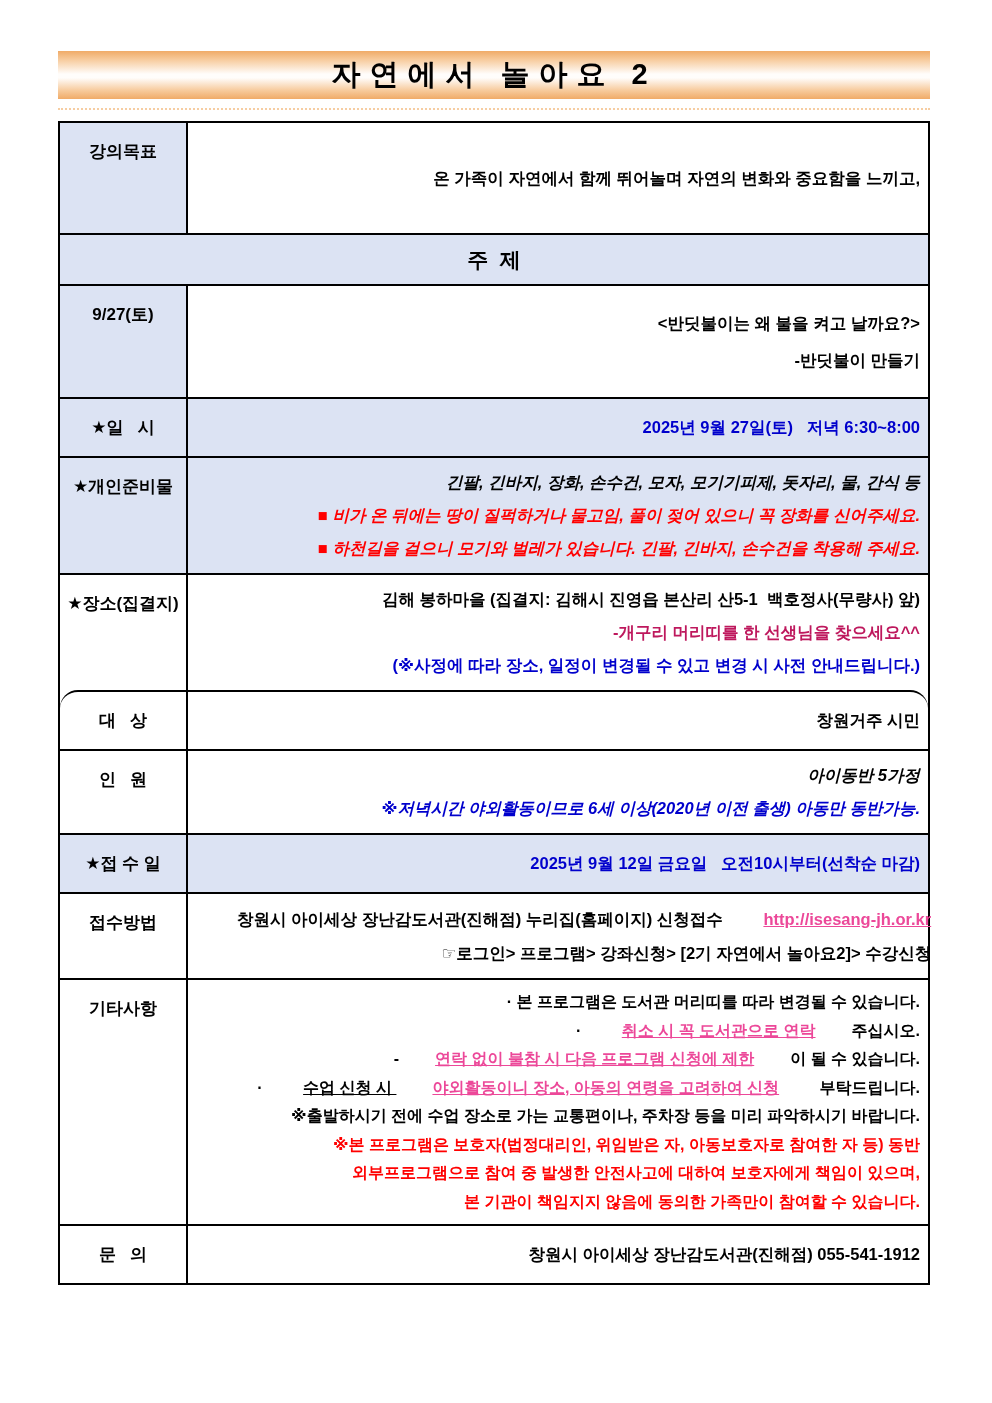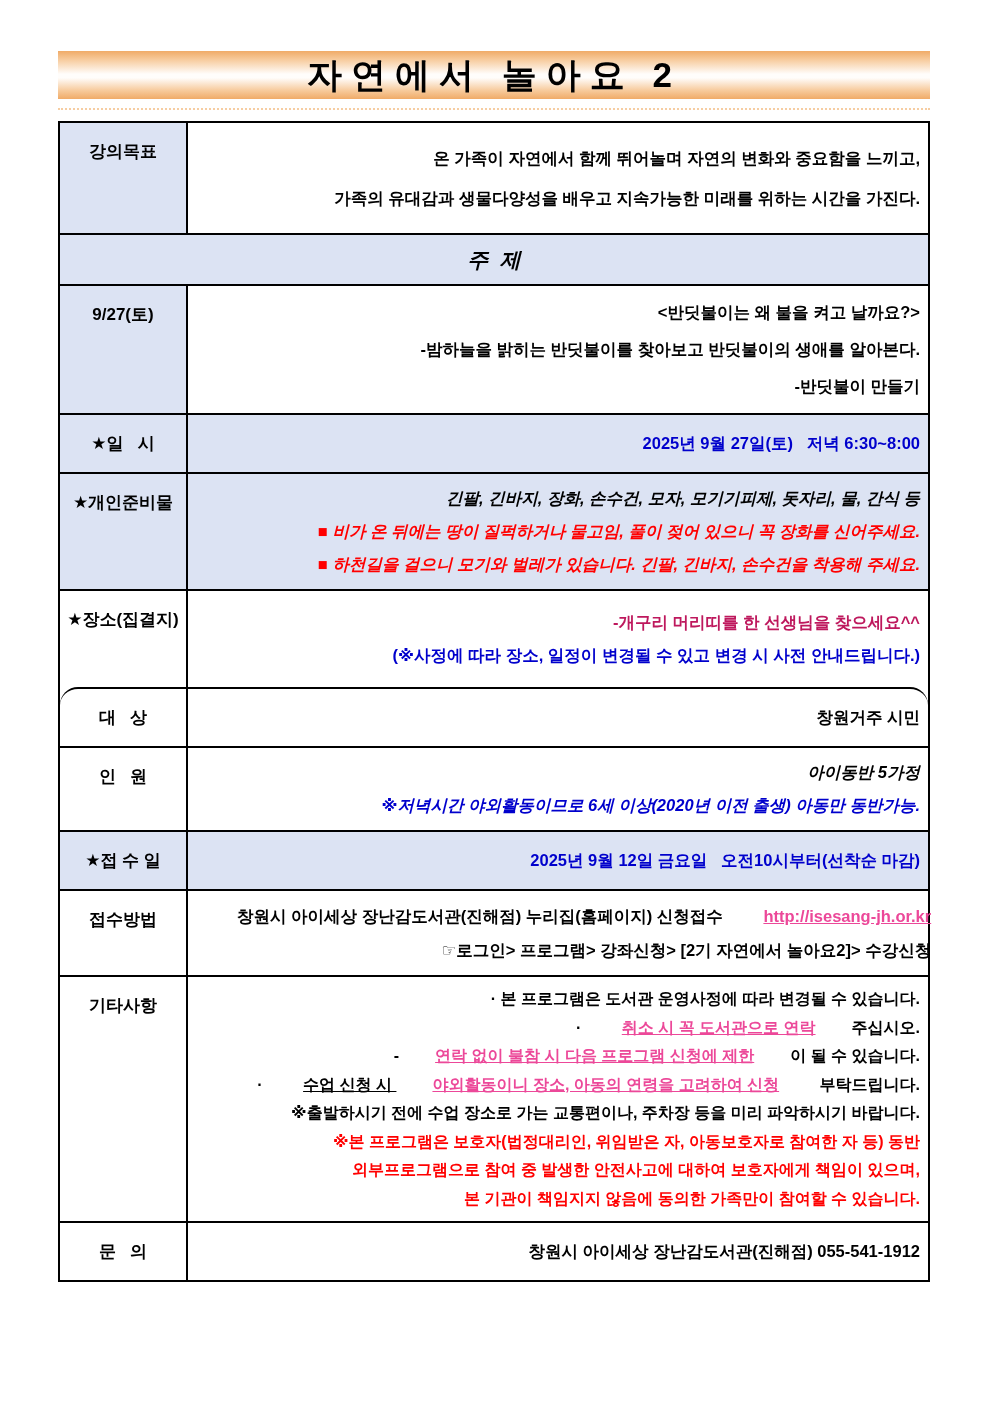--- a/index.html
+++ b/index.html
@@ -12,21 +12,21 @@
     color:#000;
     padding:51px 60px 0 58px;
   }
   
   .banner{
     width:872px;height:48px;
     background:linear-gradient(180deg,#f0ab68 0%,#f7cb9d 18%,#fffdfb 48%,#fffdfb 56%,#f7cb9d 82%,#f0ab68 100%);
     display:flex;align-items:center;justify-content:center;
   }
   .banner .title{
-    font-size:35px;font-weight:800;letter-spacing:9px;white-space:pre;
+    font-size:29px;font-weight:800;letter-spacing:9px;white-space:pre;
   }
   .banner-underline{
     width:872px;height:0;
     border-top:2px dotted #f6cda2;
     margin-top:9px;
   }
   
   .table{
     width:872px;
     margin-top:11px;
@@ -34,21 +34,21 @@
     box-sizing:border-box;
     background:#fff;
   }
   .row{
     display:grid;
     grid-template-columns:128px 1fr;
     border-top:2px solid #000;
     box-sizing:border-box;
   }
   .row:first-child{border-top:none;}
-  .row.single{grid-template-columns:1fr;font-style:italic;}
+  .row.single{grid-template-columns:1fr;}
   .cell{box-sizing:border-box;align-items:flex-end;}
   .cell.label{
     border-right:2px solid #000;
     display:flex;align-items:flex-start;justify-content:center;
     text-align:center;
     font-weight:bold;font-size:17px;
     white-space:pre;
     padding:17px;
   }
   .cell.content{
@@ -95,35 +95,33 @@
   <div class="banner-underline"></div>
 
   <div class="table">
 
     <div class="row h-goal">
       <div class="cell label bg-blue">
         <span>강의목표</span>
       </div>
       <div class="cell content">
         <p>온 가족이 자연에서 함께 뛰어놀며 자연의 변화와 중요함을 느끼고,</p>
-        <p>가족의 유대감과 생물다양성을 배우고 지속가능한 미래를 위하는 시간을 가진다.</p>
       </div>
     </div>
 
     <div class="row single h-topic">
       <div class="cell full bg-blue">주  제</div>
     </div>
 
     <div class="row h-session">
       <div class="cell label bg-blue">
         <span>9/27(토)</span>
       </div>
       <div class="cell content">
         <p> &lt;반딧불이는 왜 불을 켜고 날까요?&gt;</p>
-        <p>-밤하늘을 밝히는 반딧불이를 찾아보고 반딧불이의 생애를 알아본다.</p>
         <p>-반딧불이 만들기</p>
       </div>
     </div>
 
     <div class="row h-datetime">
       <div class="cell label bg-blue">
         <span>★일   시</span>
       </div>
       <div class="cell content bg-blue">
         <p class="t-blue">2025년 9월 27일(토)   저녁 6:30~8:00</p>
@@ -139,20 +137,21 @@
         <p class="t-red">■ 비가 온 뒤에는 땅이 질퍽하거나 물고임, 풀이 젖어 있으니 꼭 장화를 신어주세요.</p>
         <p class="t-red">■ 하천길을 걸으니 모기와 벌레가 있습니다. 긴팔, 긴바지, 손수건을 착용해 주세요.</p>
       </div>
     </div>
 
     <div class="row h-place">
       <div class="cell label">
         <span>★장소(집결지)</span>
       </div>
       <div class="cell content">
+        <p>김해 봉하마을 (집결지: 김해시 진영읍 본산리 산5-1  백호정사(무량사) 앞)</p>
         <p class="t-green">-개구리 머리띠를 한 선생님을 찾으세요^^</p>
         <p class="t-blue">(※사정에 따라 장소, 일정이 변경될 수 있고 변경 시 사전 안내드립니다.)</p>
       </div>
     </div>
 
     <div class="row h-target">
       <div class="cell label">
         <span>대   상</span>
       </div>
       <div class="cell content">
@@ -187,21 +186,21 @@
         <p><span>창원시 아이세상 장난감도서관(진해점) 누리집(홈페이지) 신청접수 </span><span class="u-blue">http://isesang-jh.or.kr</span></p>
         <p>☞로그인&gt; 프로그램&gt; 강좌신청&gt; [2기 자연에서 놀아요2]&gt; 수강신청</p>
       </div>
     </div>
 
     <div class="row h-etc">
       <div class="cell label">
         <span>기타사항</span>
       </div>
       <div class="cell content">
-        <p>· 본 프로그램은 도서관 운영사정에 따라 변경될 수 있습니다.</p>
+        <p>· 본 프로그램은 도서관 머리띠를 따라 변경될 수 있습니다.</p>
         <p><span>· </span><span class="u-blue">취소 시 꼭 도서관으로 연락</span><span>주십시오.</span></p>
         <p><span> -</span><span class="u-blue">연락 없이 불참 시 다음 프로그램 신청에 제한</span><span>이 될 수 있습니다.</span></p>
         <p><span>· </span><span class="u-black">수업 신청 시 </span><span class="u-blue">야외활동이니 장소, 아동의 연령을 고려하여 신청</span><span> 부탁드립니다.</span></p>
         <p>※출발하시기 전에 수업 장소로 가는 교통편이나, 주차장 등을 미리 파악하시기 바랍니다.</p>
         <p class="t-red">※본 프로그램은 보호자(법정대리인, 위임받은 자, 아동보호자로 참여한 자 등) 동반</p>
         <p class="t-red indent">외부프로그램으로 참여 중 발생한 안전사고에 대하여 보호자에게 책임이 있으며,</p>
         <p class="t-red indent">본 기관이 책임지지 않음에 동의한 가족만이 참여할 수 있습니다.</p>
       </div>
     </div>
 

